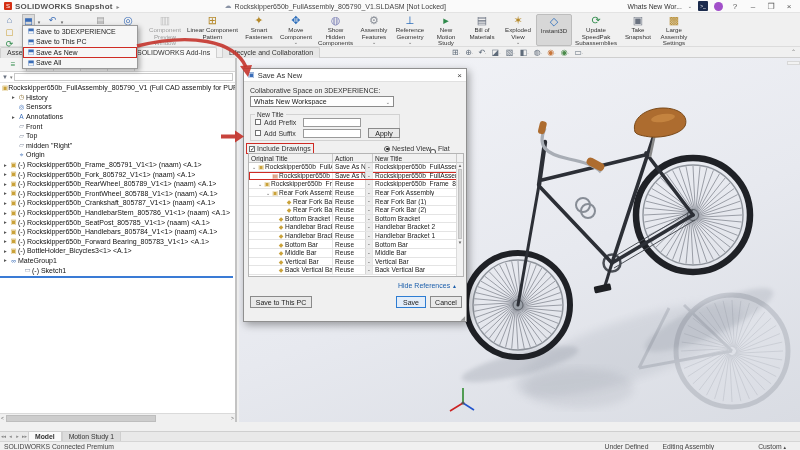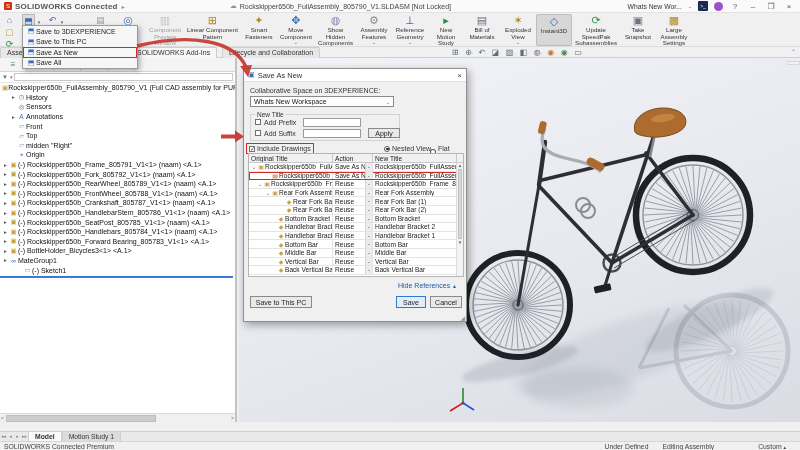--- a/index.html
+++ b/index.html
@@ -109,21 +109,21 @@
   #statusbar{left:0;top:441px;width:800px;height:9px;background:#f0f0f0;border-top:1px solid #d5d5d5;
              display:flex;align-items:center;font-size:6.8px;color:#444;padding:0 4px}
   #status-right{margin-left:auto;display:flex;gap:14px;align-items:center;padding-right:10px}
   #overlay{left:0;top:0;width:800px;height:450px;pointer-events:none;z-index:60}
 </style>
 </head>
 <body>
 
 <div class="abs" id="titlebar">
   <div id="logo">S</div>
-  <span class="appname">SOLIDWORKS Connected</span>
+  <span class="appname">SOLIDWORKS Snapshot</span>
   <span style="font-size:6px;color:#888;margin-left:4px">▸</span>
   <span style="margin-left:105px;color:#8a93a5;font-size:7px" class="ic">☁</span>
   <span class="docname" style="margin-left:3px">Rockskipper650b_FullAssembly_805790_V1.SLDASM [Not Locked]</span>
   <div class="tb-right">
     <span style="font-size:6.8px;color:#333">Whats New Wor...</span>
     <span style="font-size:5px;color:#555">⌄</span>
     <span class="sq-dark">&gt;_</span>
     <span class="avatar"></span>
     <span class="winbtn">?</span>
     <span class="winbtn">–</span>

